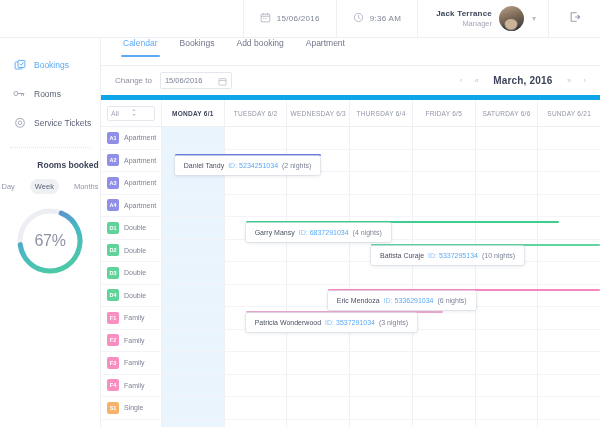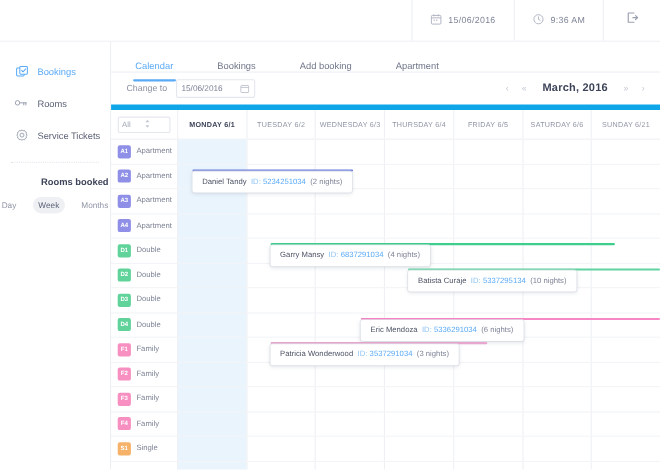--- a/index.html
+++ b/index.html
@@ -52,21 +52,21 @@
   .seg span { font-size: 7.5px; color: #9196a6; padding: 3px 5px; border-radius: 9px; }
   .seg span.on { background: #eef0f4; color: #5d6377; }
   .donut-wrap { display: flex; justify-content: center; margin-top: 11px; }
   .donut { position: relative; width: 72px; height: 72px; }
   .donut-val { position: absolute; inset: 0; display: flex; align-items: center;
                justify-content: center; font-size: 16px; color: #8d93a4; letter-spacing: -.3px; }
 
   
   .main { flex: 1; min-width: 0; display: flex; flex-direction: column;
           border-left: 1px solid #edeff3; background: #fff; }
-  .tabs { height: 28px; display: flex; align-items: flex-end; gap: 40px; padding-left: 22px;
+  .tabs { height: 28px; display: flex; align-items: flex-start; gap: 22px; padding-left: 22px;
           border-bottom: 1px solid #edeff3; flex: 0 0 28px; }
   .tab { font-size: 8.5px; color: #70768a; }
   .tab.active { color: #5aaaf7; position: relative; }
   .tab.active::after { content: ""; position: absolute; left: -2px; right: -2px; bottom: -9px;
                        height: 2px; background: #5aaaf7; border-radius: 1px; }
 
   .datebar { height: 34px; display: flex; align-items: center; padding: 0 14px;
              border-bottom: 5px solid #0ea5e9; flex: 0 0 34px; }
   .changeto { font-size: 8px; color: #8b90a0; margin-right: 8px; }
   .dateinput { width: 72px; height: 17px; border: 1px solid #e4e7ee; border-radius: 2px;
@@ -139,20 +139,28 @@
     <div class="tb-cell">
       <span>
         <svg width="11" height="11" viewBox="0 0 14 14">
           <circle cx="7" cy="7" r="5.3" fill="none" stroke="#aeb3c2" stroke-width="1.1"></circle>
           <path d="M7 4.2 V7 L9 8.4" fill="none" stroke="#aeb3c2" stroke-width="1.1" stroke-linecap="round"></path>
         </svg>
       </span>
       <span class="tb-txt">9:36 AM</span>
     </div>
 
+    <div class="user-cell">
+      <div class="user-meta">
+        <div class="user-name">Jack Terrance</div>
+        <div class="user-role">Manager</div>
+      </div>
+      <div class="avatar"></div>
+      <span class="caret">▾</span>
+    </div>
 
     <div class="logout-cell">
       <span>
         <svg width="14" height="14" viewBox="0 0 16 16">
           <path d="M9.5 3.2 H3.6 V12.8 H9.5" fill="none" stroke="#9aa0b0" stroke-width="1.2" stroke-linecap="round" stroke-linejoin="round"></path>
           <path d="M8.4 8 H13.3 M11.2 6 L13.4 8 L11.2 10" fill="none" stroke="#9aa0b0" stroke-width="1.2" stroke-linecap="round" stroke-linejoin="round"></path>
         </svg>
       </span>
     </div>
   </div>
@@ -198,20 +206,36 @@
       <div class="sep"></div>
 
       <div class="rb-title">Rooms booked</div>
 
       <div class="seg">
         <span>Day</span>
         <span class="on">Week</span>
         <span>Months</span>
       </div>
 
+      <div class="donut-wrap">
+        <div class="donut">
+          <svg width="72" height="72" viewBox="0 0 72 72">
+            <defs>
+              <linearGradient id="dg" x1="1" y1="0" x2="0" y2="1">
+                <stop offset="0%" stop-color="#6b74d6"></stop>
+                <stop offset="50%" stop-color="#47b9c4"></stop>
+                <stop offset="100%" stop-color="#4fce9a"></stop>
+              </linearGradient>
+            </defs>
+            <circle cx="36" cy="36" r="30" fill="none" stroke="#eceef3" stroke-width="5"></circle>
+            <circle cx="36" cy="36" r="30" fill="none" stroke="url(#dg)" stroke-width="5" stroke-linecap="round" stroke-dasharray="126 188.5" transform="rotate(-68 36 36)"></circle>
+          </svg>
+          <div class="donut-val">67%</div>
+        </div>
+      </div>
     </div>
 
     <div class="main">
 
       <div class="tabs">
         <div class="tab active">Calendar</div>
         <div class="tab">Bookings</div>
         <div class="tab">Add booking</div>
         <div class="tab">Apartment</div>
       </div>

